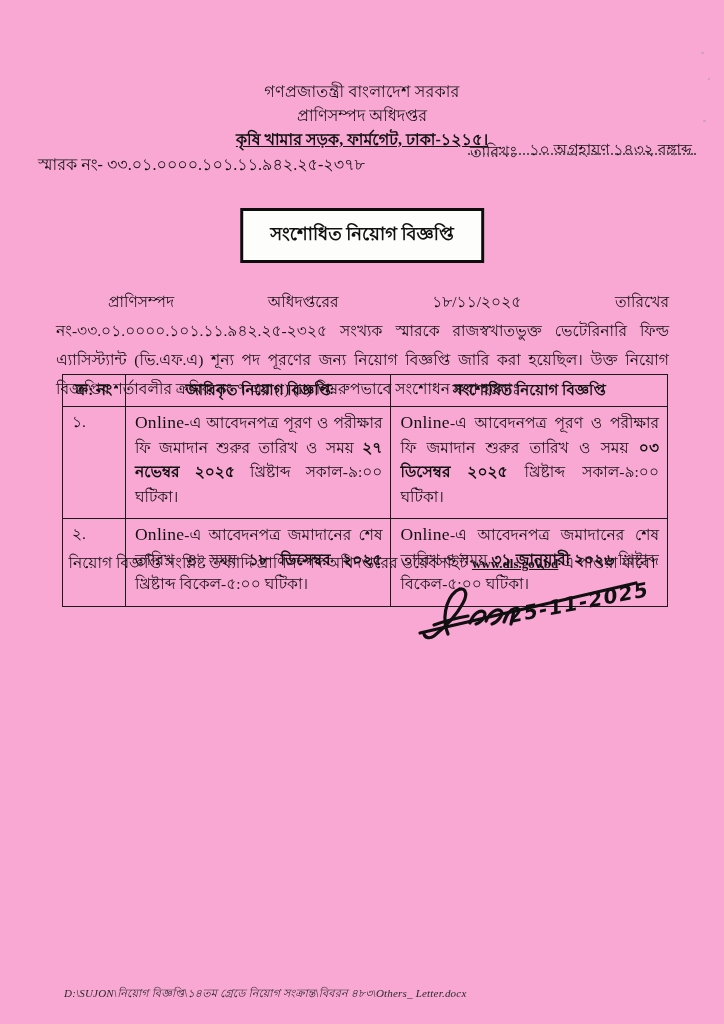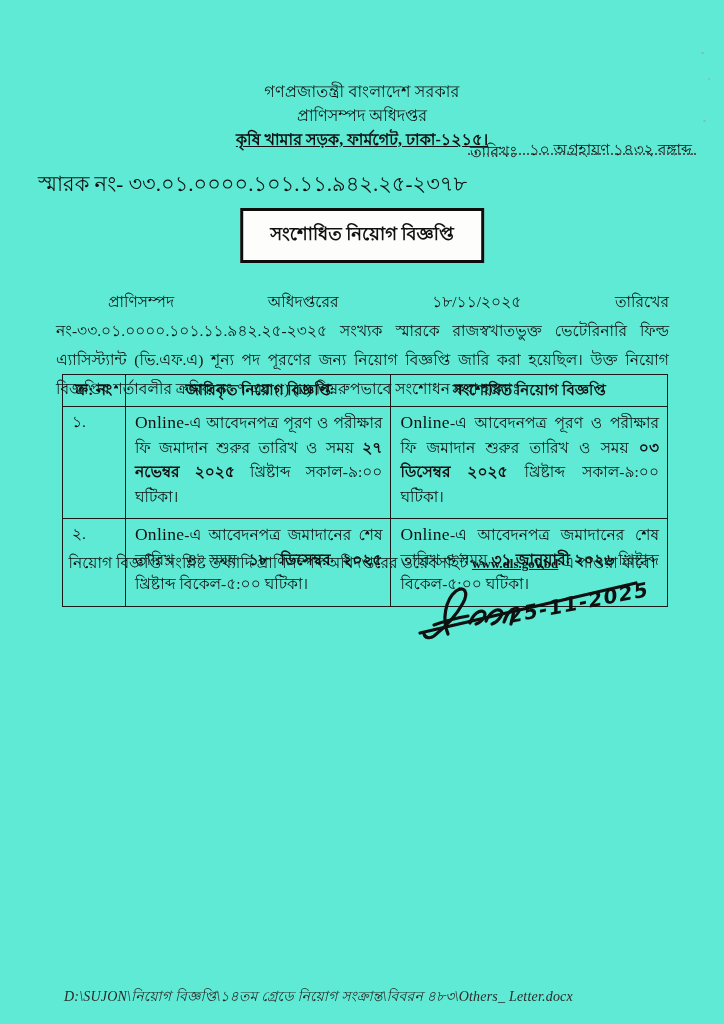--- a/index.html
+++ b/index.html
@@ -1,37 +1,37 @@
 <!DOCTYPE html>
 <html lang="bn"><head>
 <meta charset="utf-8">
 <style>
   * { margin:0; padding:0; box-sizing:border-box; }
   html,body { background:#e9e9e9; }
   .page {
     position:relative;
     width:724px; height:1024px;
     margin:0 auto;
-    background:#5eead4;
+    background:#f9a8d4;
     font-family:"Liberation Serif", serif;
     color:#111;
     overflow:hidden;
   }
   
   .doc-header {
     position:absolute; top:80px; left:0; width:100%;
     text-align:center; font-size:16px; line-height:24px;
   }
   .doc-header .org { letter-spacing:.2px; }
   .doc-header .dept { }
   .doc-header .addr { font-weight:bold; text-decoration:underline; }
   
   .memo-number {
-    position:absolute; top:168px; left:38px;
-    font-size:21px;
+    position:absolute; top:152px; left:38px;
+    font-size:16px;
   }
   .date-block {
     position:absolute; top:138px; right:28px;
     display:flex; align-items:center; gap:8px;
     font-size:15.5px;
   }
   .date-stack { position:relative; text-align:center; padding:0 4px; }
   .date-stack .d-top { padding-bottom:4px; }
   .date-stack .d-bottom { padding-top:4px; }
   .date-dotted {
@@ -82,21 +82,21 @@
   
   .sig-area { position:absolute; top:578px; left:412px; width:236px; height:64px; }
   .sig-area svg { position:absolute; top:0; left:0; }
   .sig-text {
     position:absolute; top:643px; left:372px; width:272px;
     text-align:center; font-size:15px; line-height:21.5px; font-weight:bold;
   }
   
   .file-path {
     position:absolute; top:985px; left:64px;
-    font-size:14px; font-style:italic; color:#2a2a2a;
+    font-size:11px; font-style:italic; color:#2a2a2a;
     letter-spacing:.2px;
   }
   
   .speck { position:absolute; background:#9a9a9a; border-radius:50%; opacity:.55; }
 </style>
 </head>
 <body>
 
 <div class="page">
 

